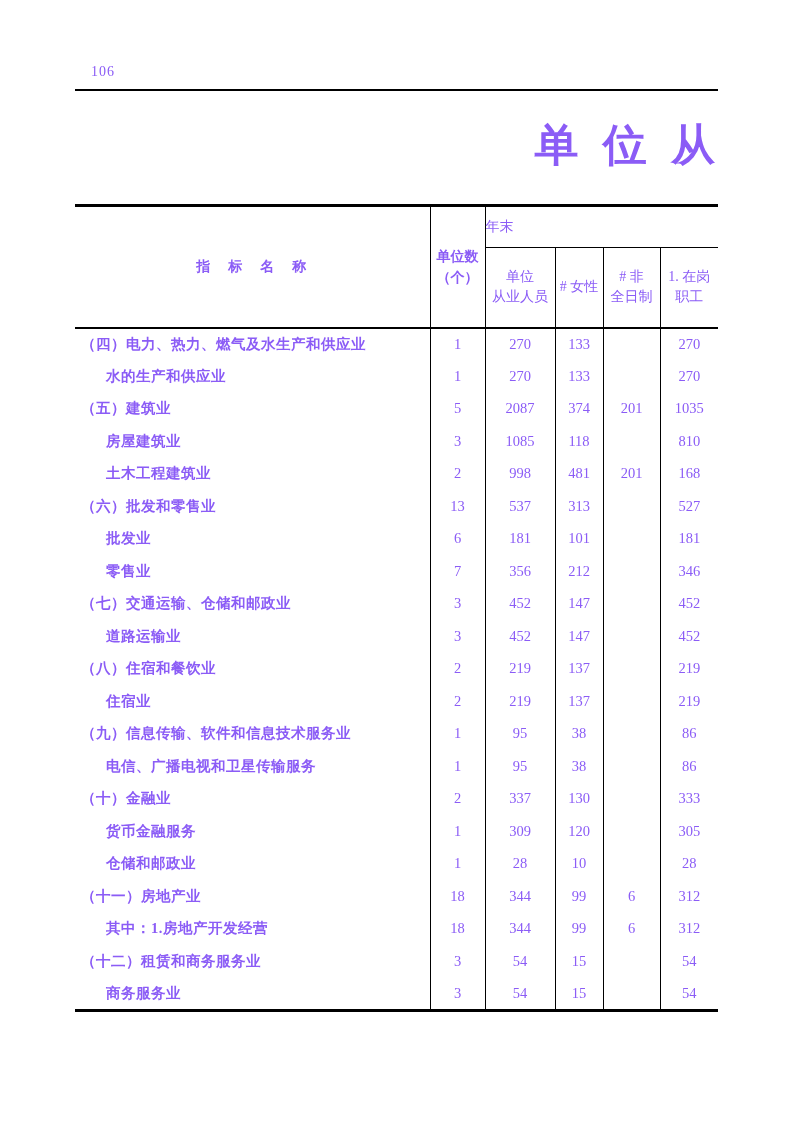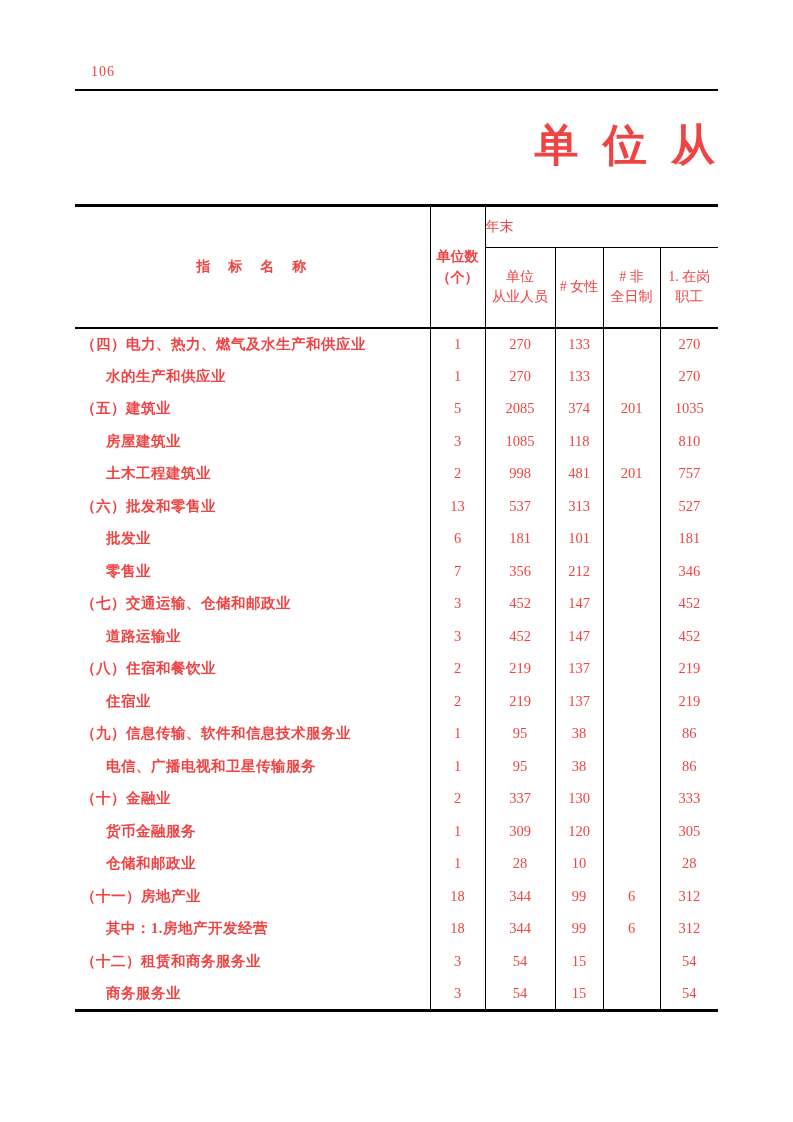--- a/index.html
+++ b/index.html
@@ -2,21 +2,21 @@
 <html><head>
 <meta charset="utf-8">
 <style>
   * { margin:0; padding:0; box-sizing:border-box; }
   html,body { background:#ffffff; }
   .page {
     position:relative;
     width:793px; height:1122px;
     background:#ffffff;
     margin:0 auto;
-    color:#ef4444;
+    color:#8b5cf6;
     font-family:"Liberation Serif", serif;
     overflow:hidden;
   }
 
   
   .running-head {
     position:absolute; top:63px; left:75px; width:643px; height:22px;
     font-size:15px;
   }
   .page-number {
@@ -144,40 +144,40 @@
           <td class="label">水的生产和供应业</td>
           <td class="num c0">1</td>
           <td class="num c1">270</td>
           <td class="num c2">133</td>
           <td class="num c3"></td>
           <td class="num c4">270</td>
         </tr>
         <tr>
           <td class="label">（五）建筑业</td>
           <td class="num c0">5</td>
-          <td class="num c1">2085</td>
+          <td class="num c1">2087</td>
           <td class="num c2">374</td>
           <td class="num c3">201</td>
           <td class="num c4">1035</td>
         </tr>
         <tr class="indent">
           <td class="label">房屋建筑业</td>
           <td class="num c0">3</td>
           <td class="num c1">1085</td>
           <td class="num c2">118</td>
           <td class="num c3"></td>
           <td class="num c4">810</td>
         </tr>
         <tr class="indent">
           <td class="label">土木工程建筑业</td>
           <td class="num c0">2</td>
           <td class="num c1">998</td>
           <td class="num c2">481</td>
           <td class="num c3">201</td>
-          <td class="num c4">757</td>
+          <td class="num c4">168</td>
         </tr>
         <tr>
           <td class="label">（六）批发和零售业</td>
           <td class="num c0">13</td>
           <td class="num c1">537</td>
           <td class="num c2">313</td>
           <td class="num c3"></td>
           <td class="num c4">527</td>
         </tr>
         <tr class="indent">

